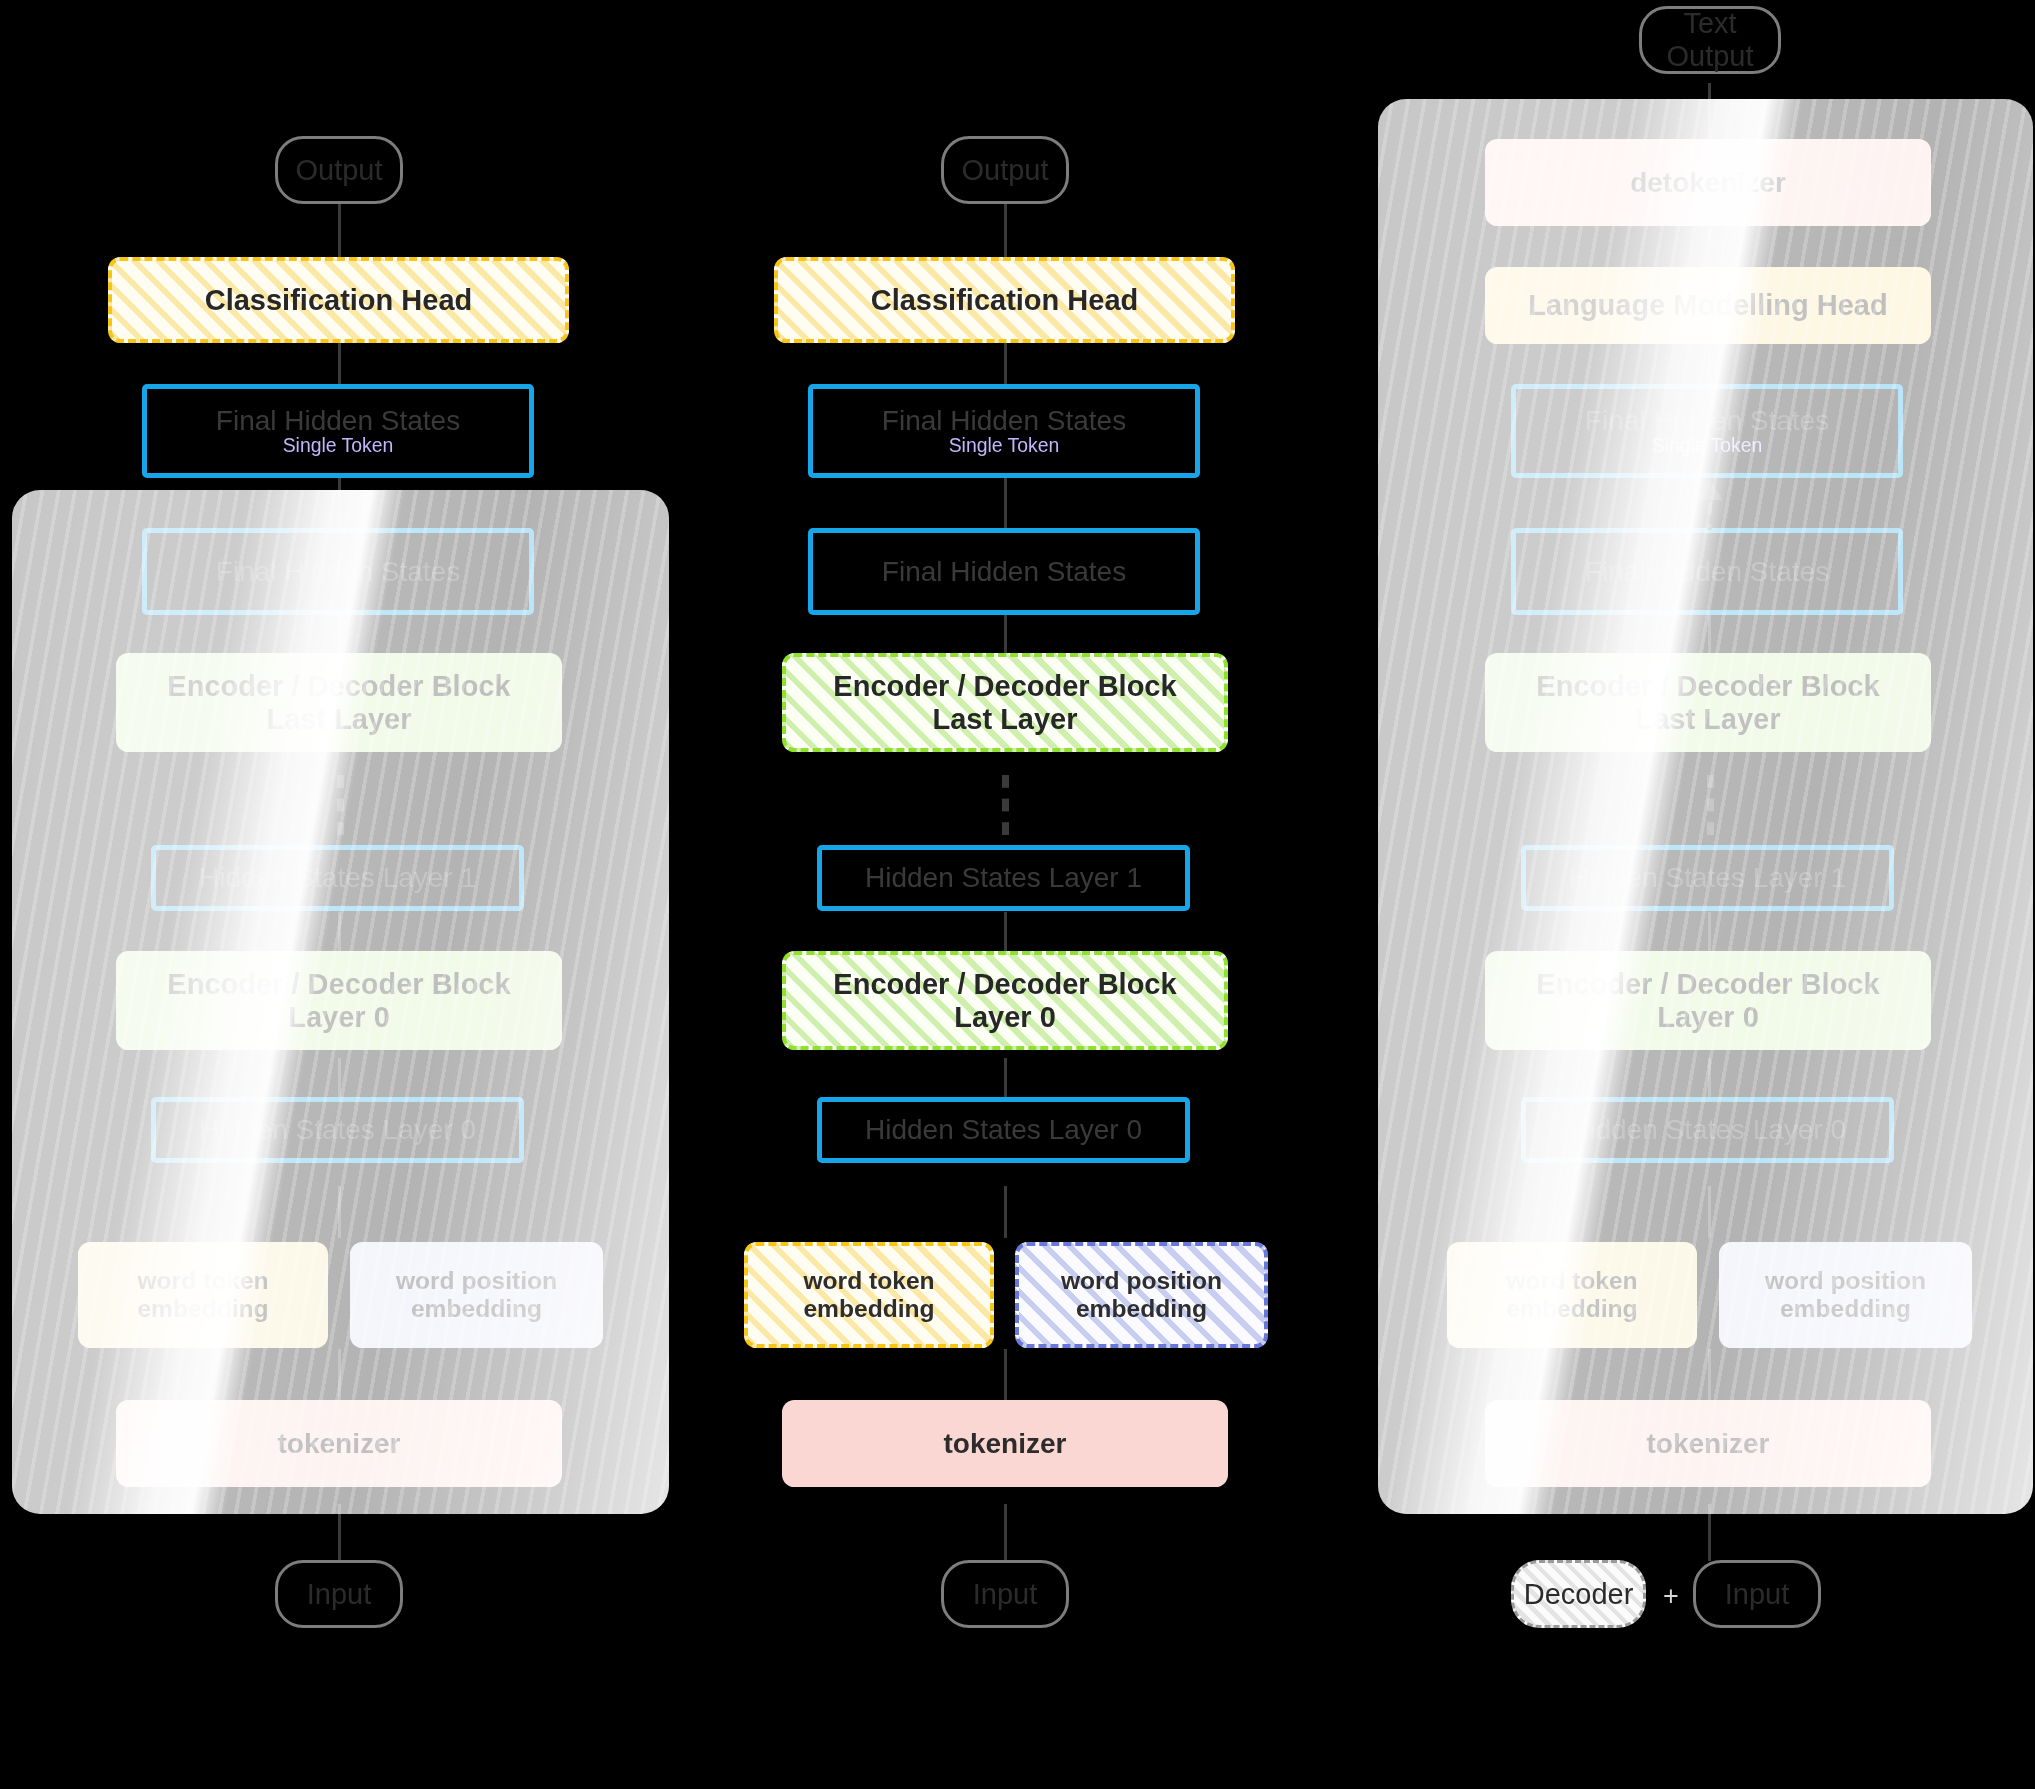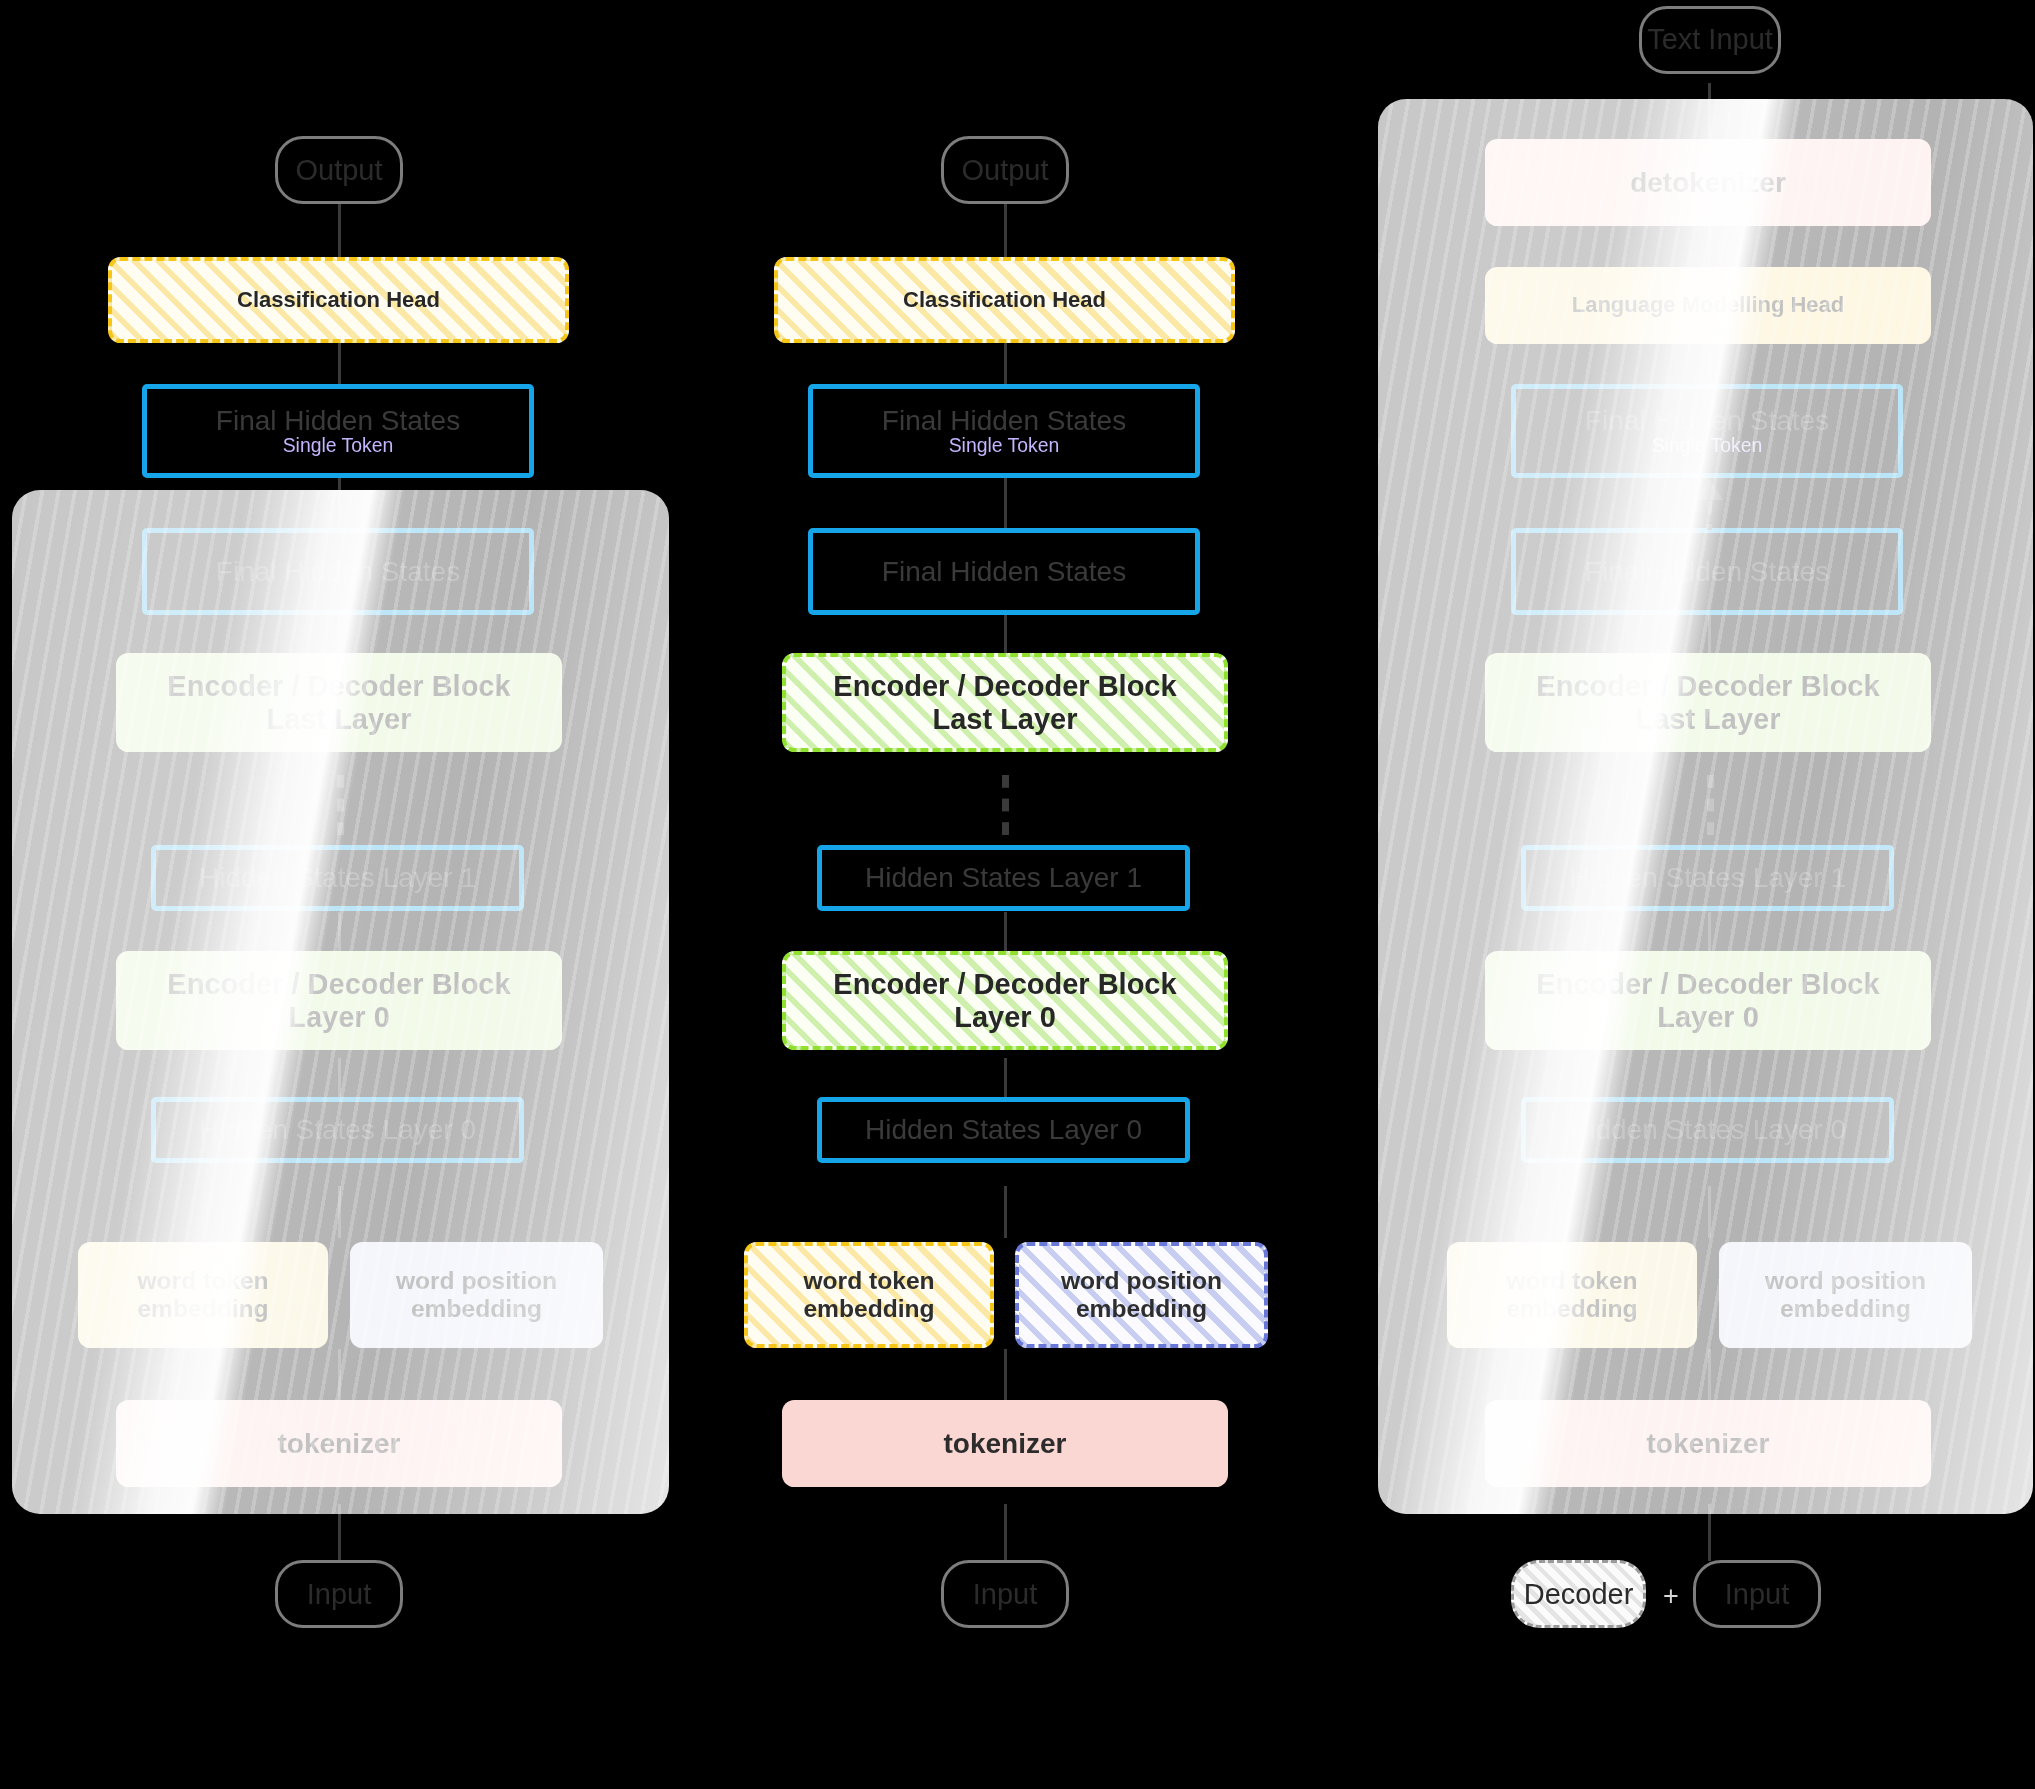--- a/index.html
+++ b/index.html
@@ -63,21 +63,21 @@
 
   
   .pill{
     border:5.2px solid #15a5e8;border-radius:5px;background:transparent;
     color:#3a3a3a;font-size:28px;font-weight:400;
   }
   .pill .sub{font-size:19.4px;color:#c4b5fd;margin-top:-1.9px;}
 
   
   .head{
-    border-radius:12.3px;font-size:22px;font-weight:bold;color:#272727;
+    border-radius:12.3px;font-size:29px;font-weight:bold;color:#272727;
   }
   .head.hatch-yellow{
     border:4.3px dashed #f5c518;background:#fffdf2;
     background-image:repeating-linear-gradient(45deg,
         rgba(250,226,140,.75) 0px,rgba(250,226,140,.75) 6.1px,
         rgba(255,255,255,0) 6.1px,rgba(255,255,255,0) 17px);
   }
   .head.solid-yellow{background:#f8e3a0;border:0;}
 
   .block{
@@ -269,21 +269,21 @@
     <div class="arrowhead" style="left:335px;top:478px;"></div>
     <div class="conn" style="left:348px;top:614px;height:40px;"></div>
     <div class="dots" style="left:347px;top:775px;height:71px;"></div>
     <div class="conn" style="left:348px;top:912px;height:40px;"></div>
     <div class="conn" style="left:348px;top:1058px;height:40px;"></div>
     <div class="conn" style="left:348px;top:1186px;height:52px;"></div>
     <div class="conn" style="left:348px;top:1349px;height:52px;"></div>
     <div class="conn" style="left:348px;top:1504px;height:57px;"></div>
 
     <div class="node capsule" style="left:279px;top:5.7px;width:142px;height:68px;">
-      <span class="t1">Text Input</span>
+      <span class="t1">Text Output</span>
     </div>
 
     <div class="node tok" style="left:125px;top:139px;width:446px;height:87px;">
       <span class="t1">detokenizer</span>
     </div>
 
     <div class="node head solid-yellow" style="left:125px;top:267px;width:446px;height:77px;">
       <span class="t1">Language Modelling Head</span>
     </div>
 

